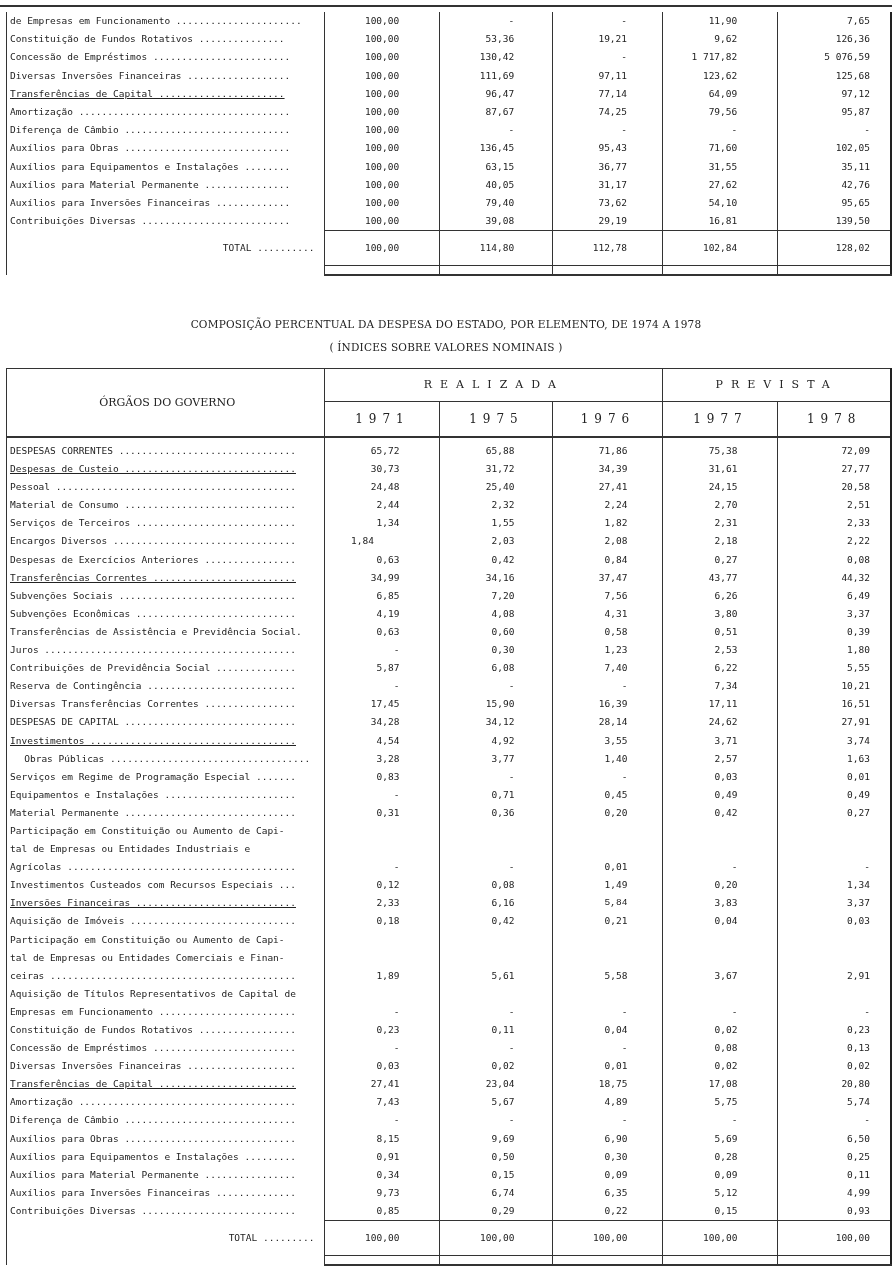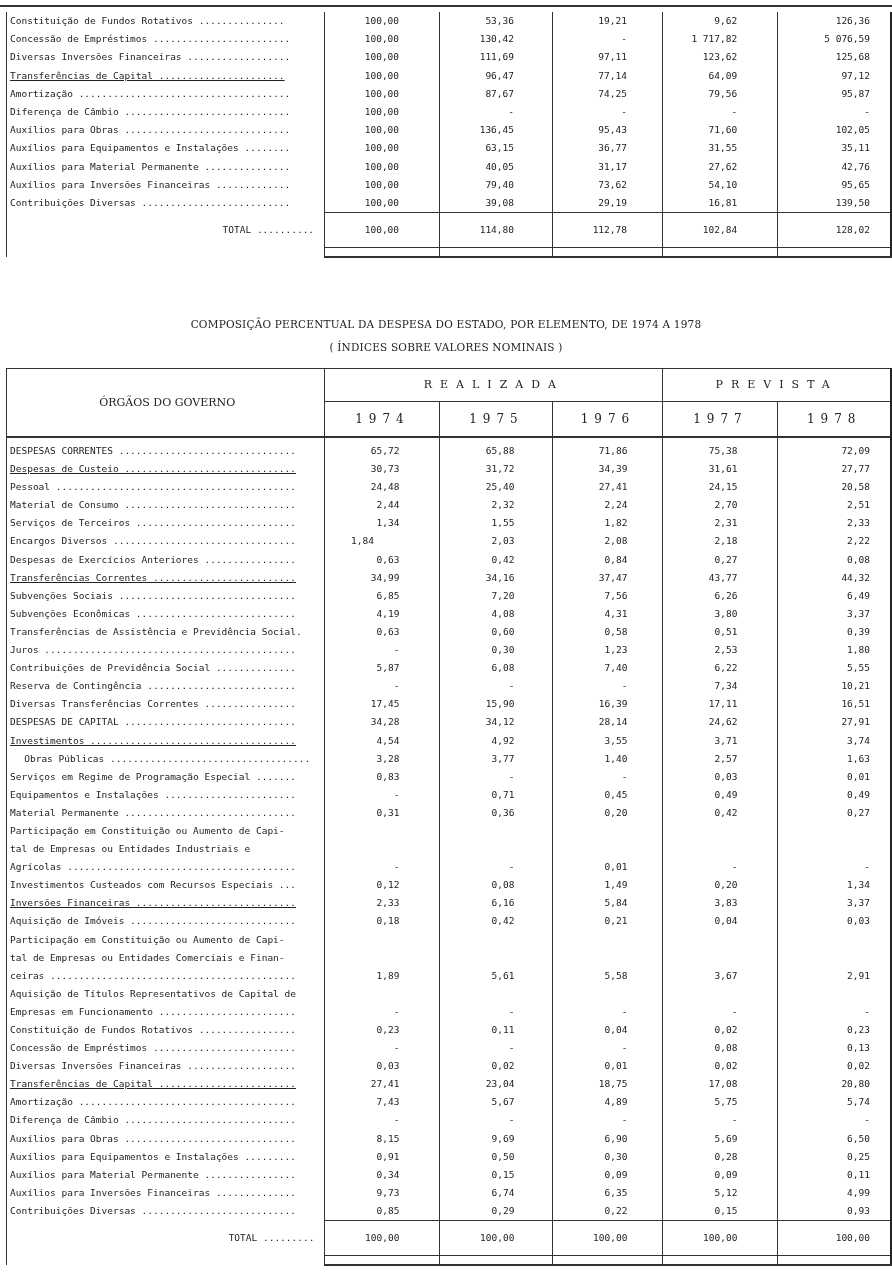--- a/index.html
+++ b/index.html
@@ -30,20 +30,28 @@
   .hdr-bottom td.c5 { border-right: 2px solid #222; }
 </style>
 </head>
 <body>
 
 <div class="topline"></div>
 
 <table id="t1">
   <tbody id="t1-body">
       <tr>
+        <td class="lbl" style="height: 18.2px; line-height: 18.2px;"><span>de Empresas em Funcionamento ......................</span></td>
+        <td class="num c1" style="height: 18.2px; line-height: 18.2px;"><span>100,00</span></td>
+        <td class="num c2" style="height: 18.2px; line-height: 18.2px;"><span>-</span></td>
+        <td class="num c3" style="height: 18.2px; line-height: 18.2px;"><span>-</span></td>
+        <td class="num c4" style="height: 18.2px; line-height: 18.2px;"><span>11,90</span></td>
+        <td class="num c5" style="height: 18.2px; line-height: 18.2px;"><span>7,65</span></td>
+      </tr>
+      <tr>
         <td class="lbl" style="height: 18.2px; line-height: 18.2px;"><span>Constituição de Fundos Rotativos ...............</span></td>
         <td class="num c1" style="height: 18.2px; line-height: 18.2px;"><span>100,00</span></td>
         <td class="num c2" style="height: 18.2px; line-height: 18.2px;"><span>53,36</span></td>
         <td class="num c3" style="height: 18.2px; line-height: 18.2px;"><span>19,21</span></td>
         <td class="num c4" style="height: 18.2px; line-height: 18.2px;"><span>9,62</span></td>
         <td class="num c5" style="height: 18.2px; line-height: 18.2px;"><span>126,36</span></td>
       </tr>
       <tr>
         <td class="lbl" style="height: 18.2px; line-height: 18.2px;"><span>Concessão de Empréstimos ........................</span></td>
         <td class="num c1" style="height: 18.2px; line-height: 18.2px;"><span>100,00</span></td>
@@ -147,21 +155,21 @@
 <div class="title" id="title2">( ÍNDICES SOBRE VALORES NOMINAIS )</div>
 
 <table id="t2">
   <thead>
     <tr class="hdr">
       <td class="lbl org" rowspan="2" style="text-align:center;letter-spacing:0;">ÓRGÃOS DO GOVERNO</td>
       <td class="grp" colspan="3">REALIZADA</td>
       <td class="grp" colspan="2" style="border-right:2px solid #222;">PREVISTA</td>
     </tr>
     <tr class="hdr">
-      <td class="yr c1">1974</td>
+      <td class="yr c1">1971</td>
       <td class="yr c2">1975</td>
       <td class="yr c3">1976</td>
       <td class="yr c4">1977</td>
       <td class="yr c5">1978</td>
     </tr>
     <tr class="hdr-bottom">
       <td class="lbl"></td>
         <td class="c1"></td>
         <td class="c2"></td>
         <td class="c3"></td>
@@ -367,21 +375,21 @@
         <td class="num c1" style="height: 18.1px; line-height: 18.1px;"><span>0,12</span></td>
         <td class="num c2" style="height: 18.1px; line-height: 18.1px;"><span>0,08</span></td>
         <td class="num c3" style="height: 18.1px; line-height: 18.1px;"><span>1,49</span></td>
         <td class="num c4" style="height: 18.1px; line-height: 18.1px;"><span>0,20</span></td>
         <td class="num c5" style="height: 18.1px; line-height: 18.1px;"><span>1,34</span></td>
       </tr>
       <tr>
         <td class="lbl" style="height: 18.1px; line-height: 18.1px;"><span class="u">Inversões Financeiras ............................</span></td>
         <td class="num c1" style="height: 18.1px; line-height: 18.1px;"><span>2,33</span></td>
         <td class="num c2" style="height: 18.1px; line-height: 18.1px;"><span>6,16</span></td>
-        <td class="num c3" style="height: 18.1px; line-height: 18.1px;"><span>5,84</span></td>
+        <td class="num c3" style="height: 18.1px; line-height: 18.1px; font-family: Liberation Mono, monospace;"><span>5,84</span></td>
         <td class="num c4" style="height: 18.1px; line-height: 18.1px;"><span>3,83</span></td>
         <td class="num c5" style="height: 18.1px; line-height: 18.1px;"><span>3,37</span></td>
       </tr>
       <tr>
         <td class="lbl" style="height: 18.1px; line-height: 18.1px;"><span>Aquisição de Imóveis .............................</span></td>
         <td class="num c1" style="height: 18.1px; line-height: 18.1px;"><span>0,18</span></td>
         <td class="num c2" style="height: 18.1px; line-height: 18.1px;"><span>0,42</span></td>
         <td class="num c3" style="height: 18.1px; line-height: 18.1px;"><span>0,21</span></td>
         <td class="num c4" style="height: 18.1px; line-height: 18.1px;"><span>0,04</span></td>
         <td class="num c5" style="height: 18.1px; line-height: 18.1px;"><span>0,03</span></td>

